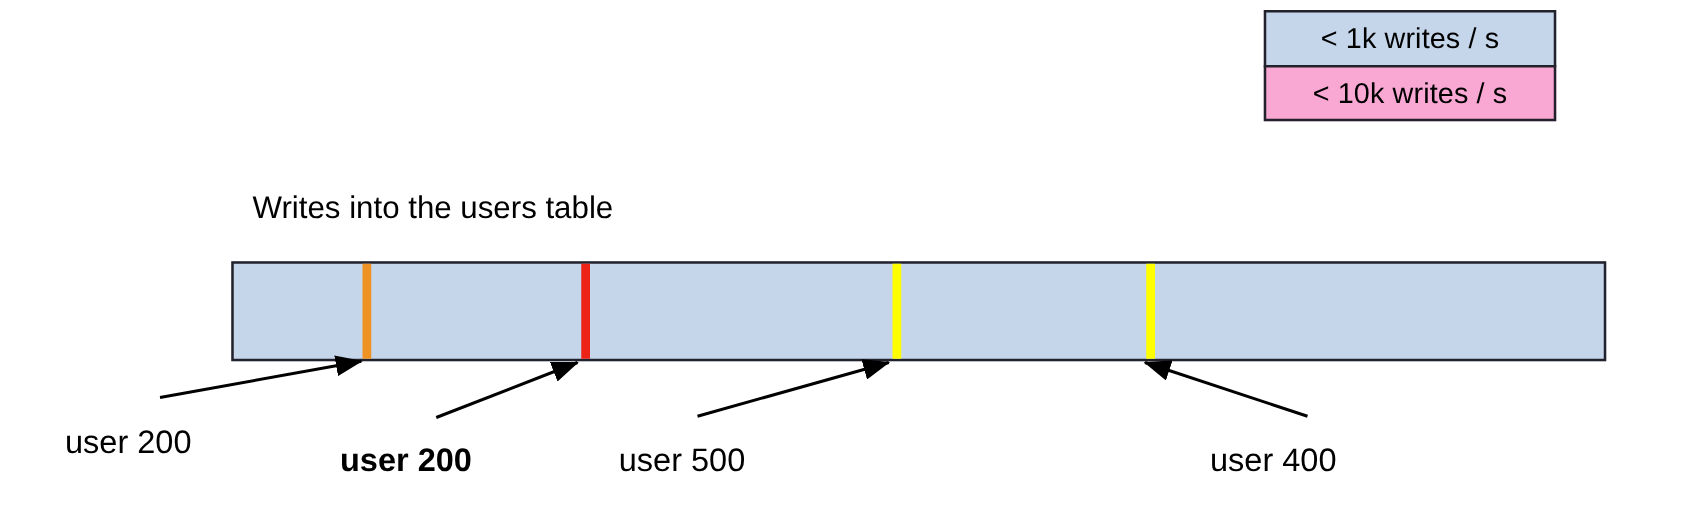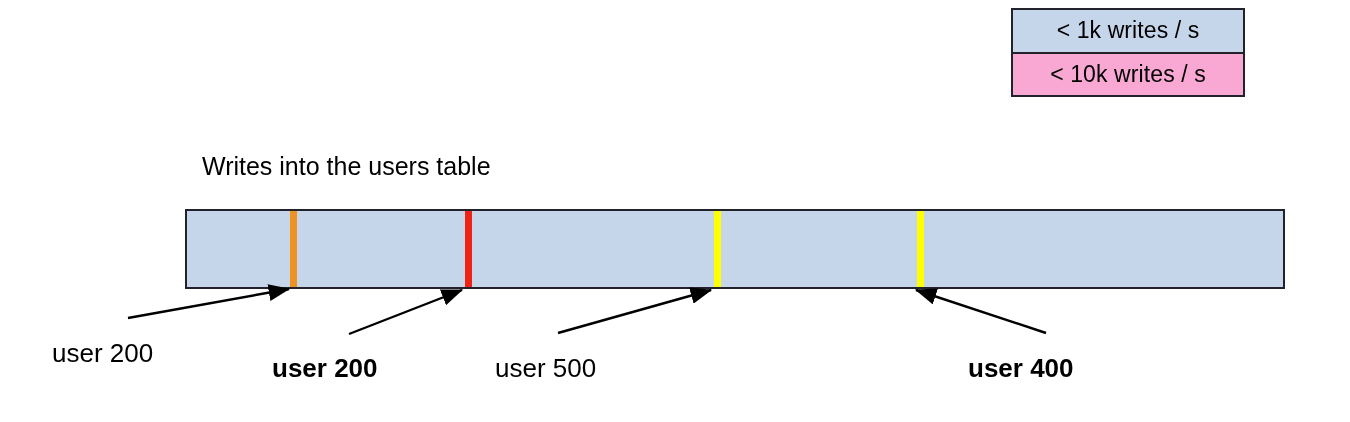--- a/index.html
+++ b/index.html
@@ -118,13 +118,13 @@
   </defs>
   <line stroke="#000000" stroke-width="2.4" marker-end="url(#arrowhead)" x1="128" y1="318" x2="289" y2="289"></line>
   <line stroke="#000000" stroke-width="2.4" marker-end="url(#arrowhead)" x1="349" y1="334" x2="462" y2="290"></line>
   <line stroke="#000000" stroke-width="2.4" marker-end="url(#arrowhead)" x1="558" y1="333" x2="711" y2="290"></line>
   <line stroke="#000000" stroke-width="2.4" marker-end="url(#arrowhead)" x1="1046" y1="333" x2="916" y2="290"></line>
 </svg>
 
 <div class="callout-label" style="left: 52px; top: 340px;">user 200</div>
 <div class="callout-label" style="left: 272px; top: 355px; font-weight: bold;">user 200</div>
 <div class="callout-label" style="left: 495px; top: 355px;">user 500</div>
-<div class="callout-label" style="left: 968px; top: 355px; font-weight: bold;">user 400</div>
+<div class="callout-label" style="left: 968px; top: 355px;">user 400</div>
 
 </body></html>

